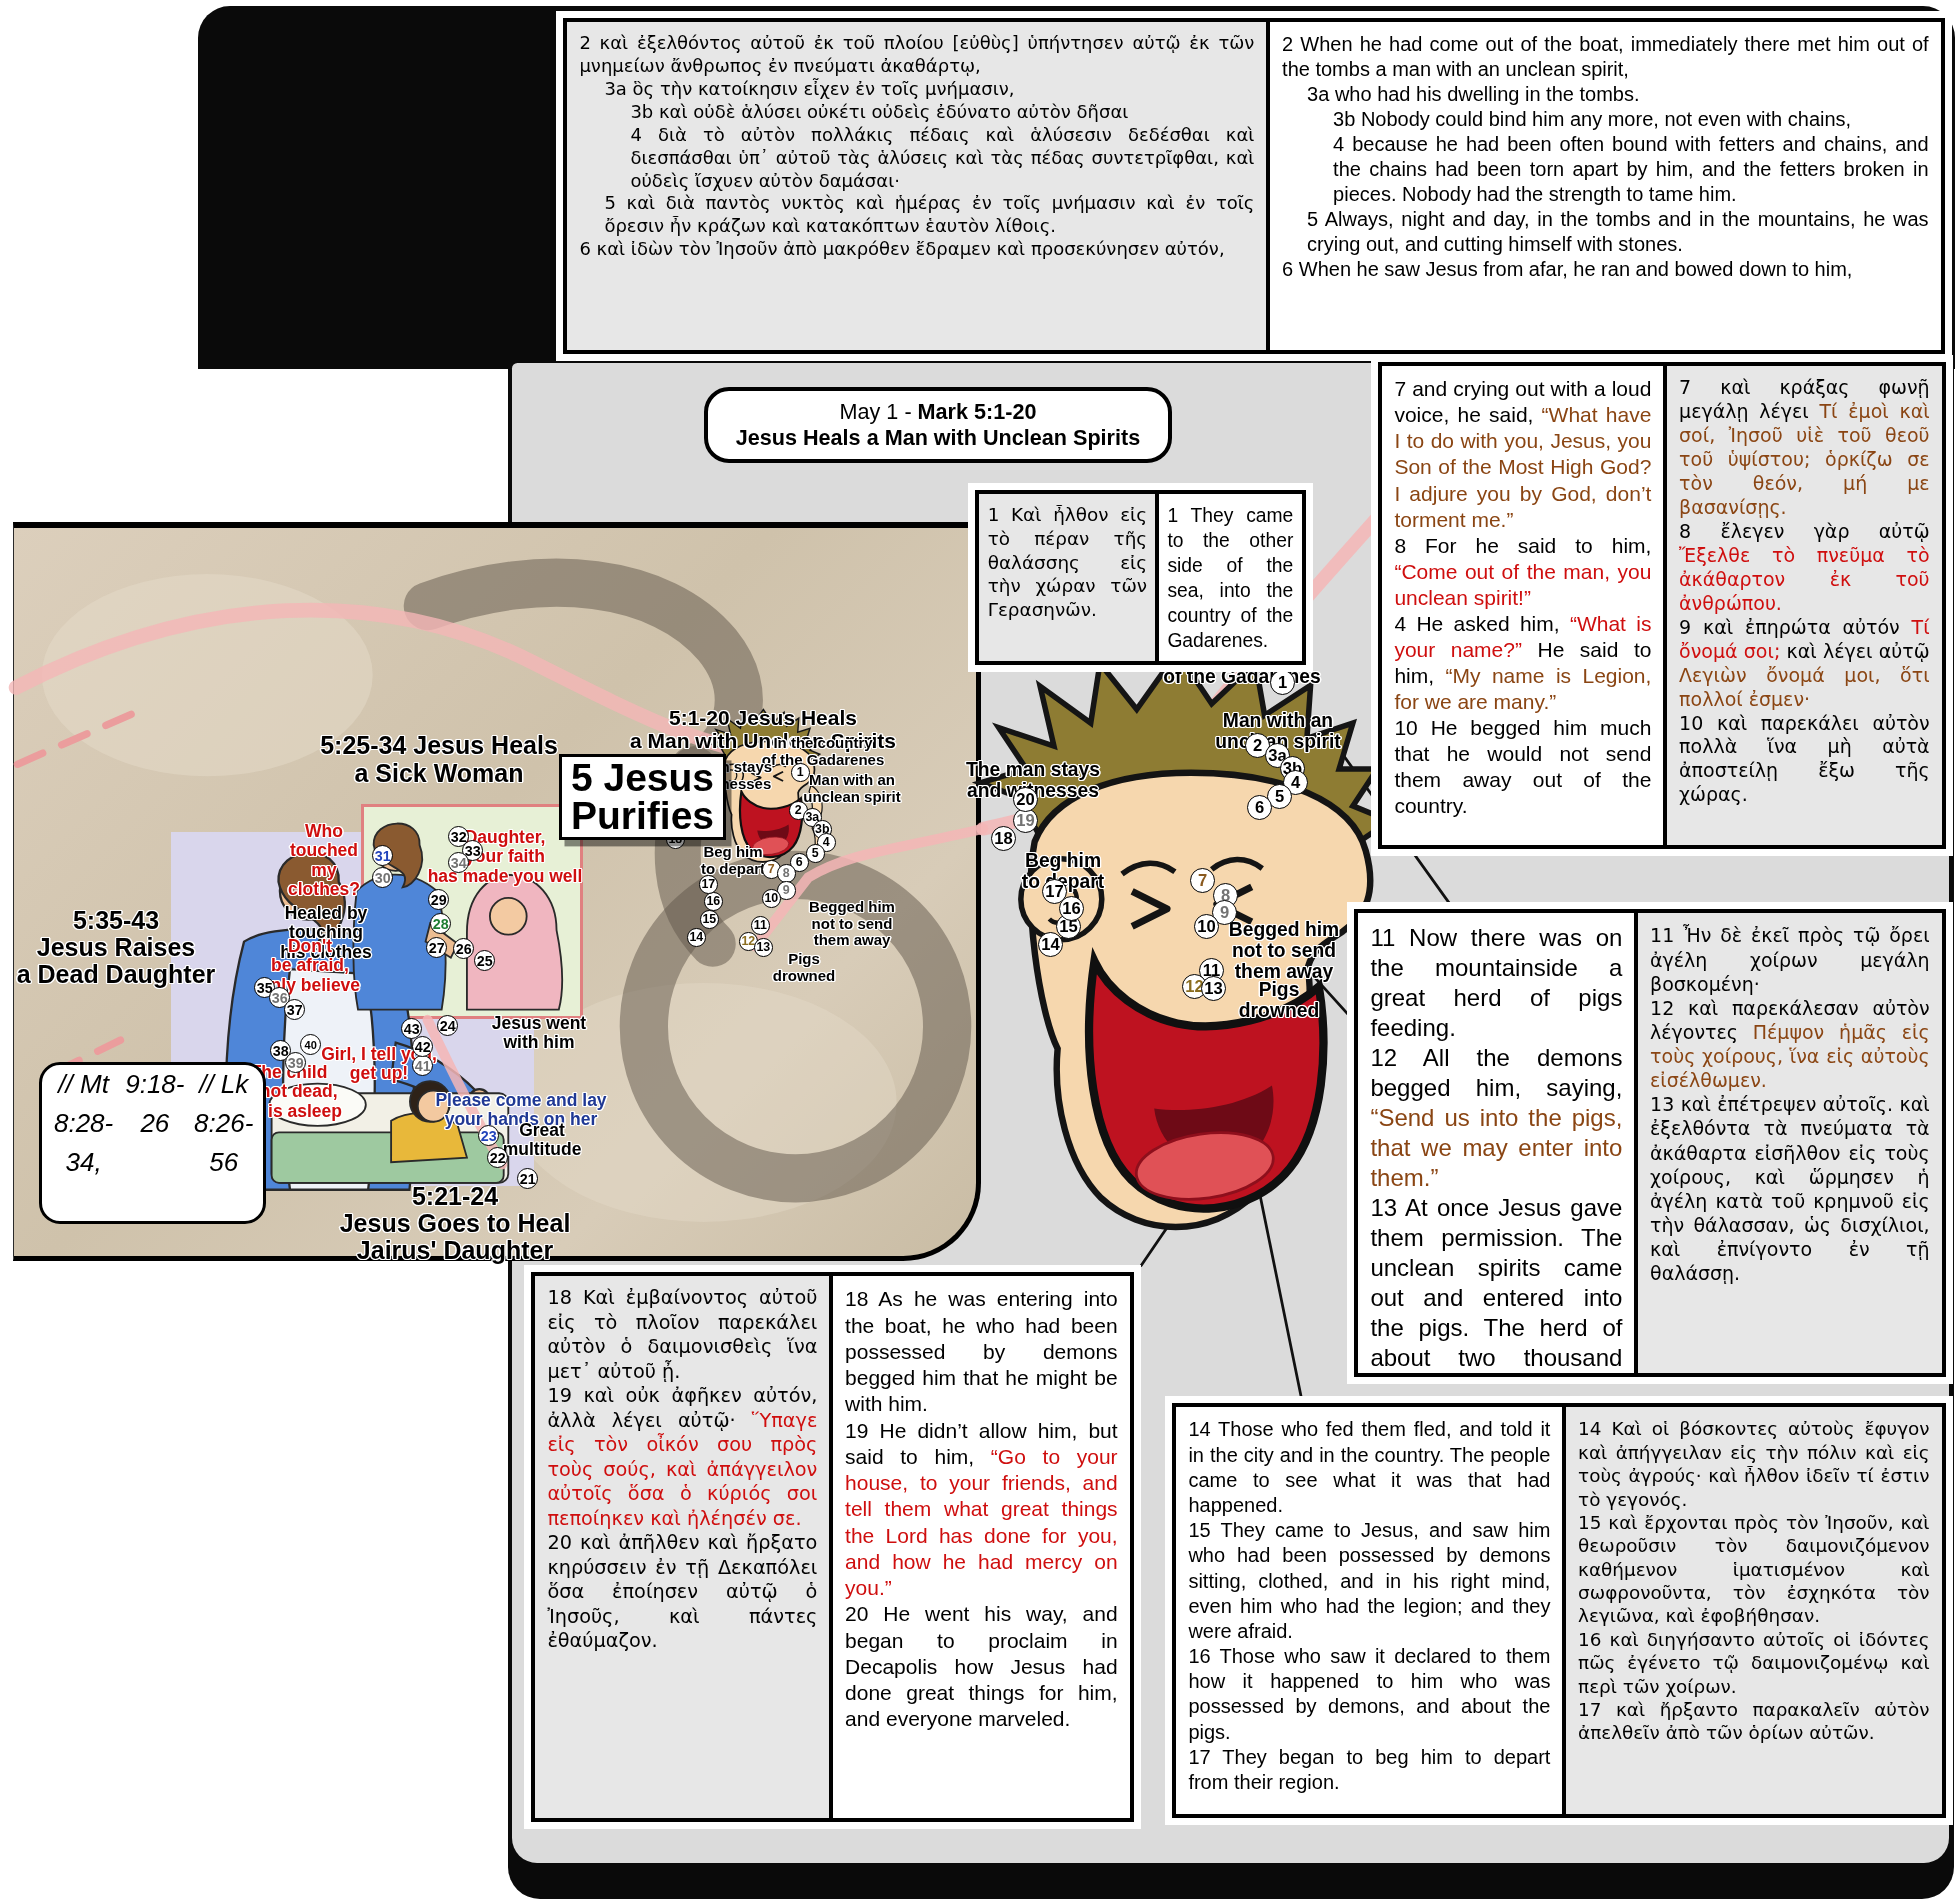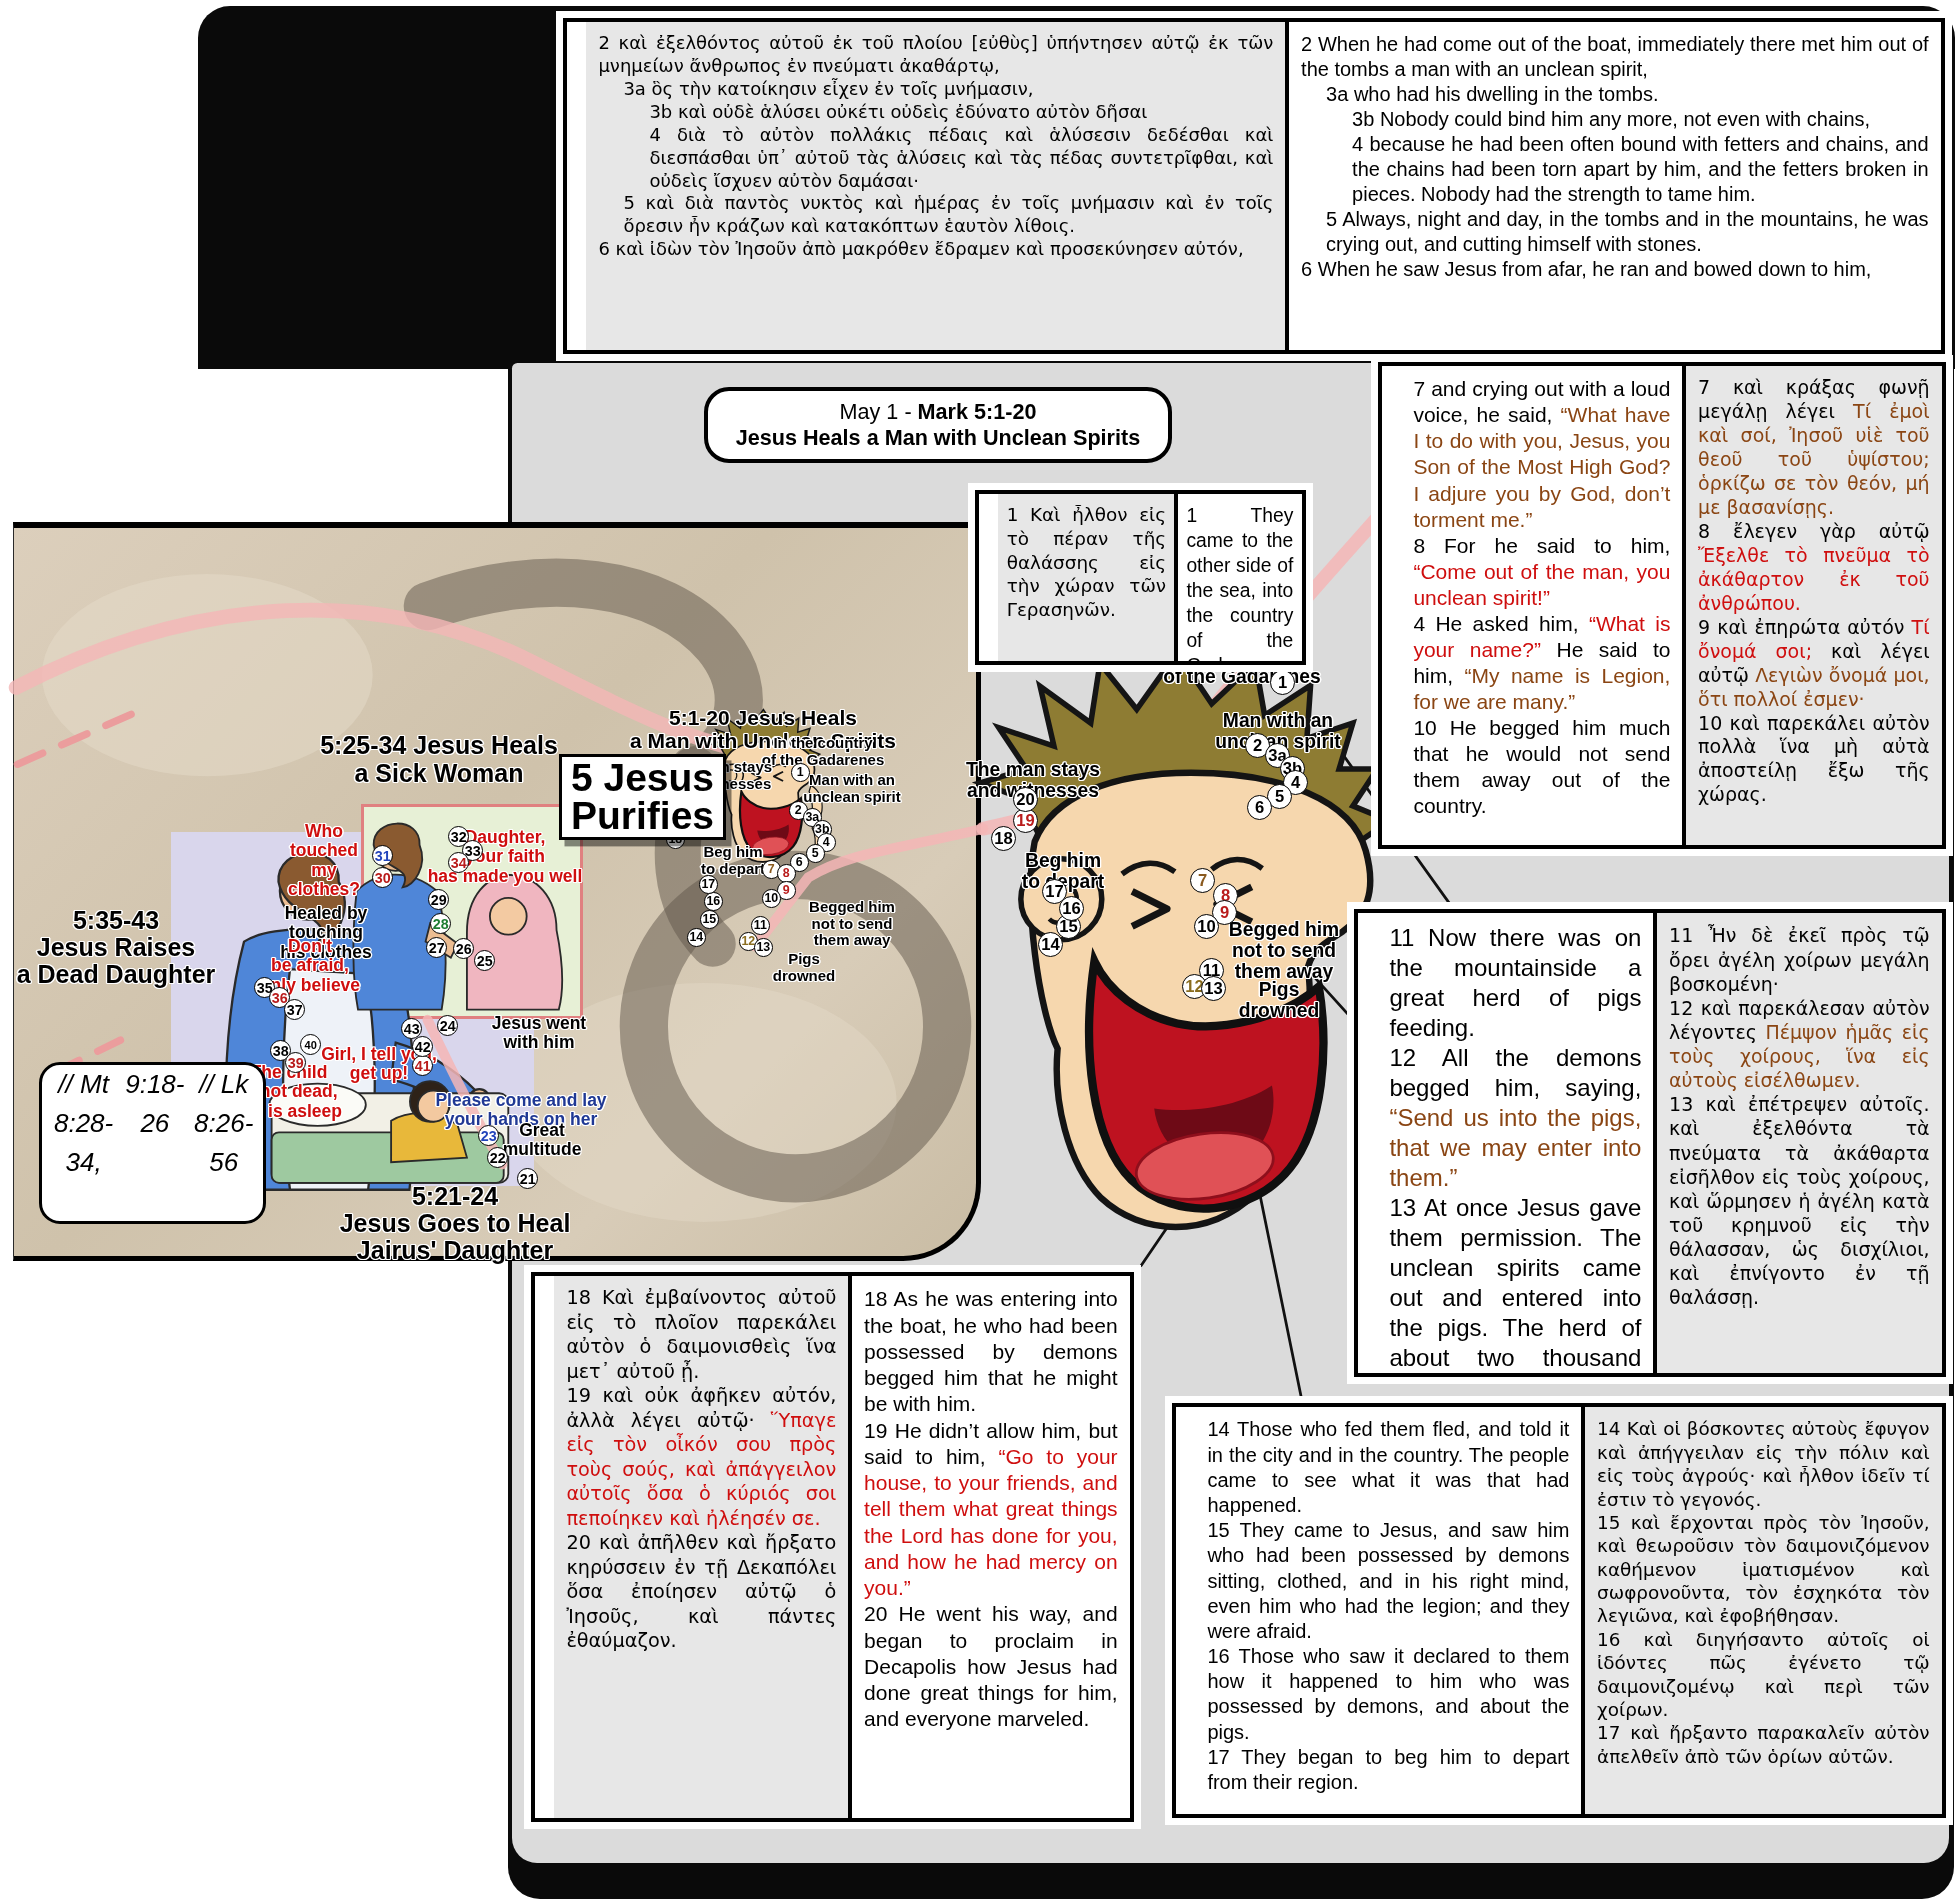--- a/index.html
+++ b/index.html
@@ -5,21 +5,21 @@
   html,body{margin:0;padding:0;background:#fff;}
   body{width:1955px;height:1901px;position:relative;overflow:hidden;
        font-family:"Liberation Sans",sans-serif;color:#000;}
   .abs{position:absolute;}
   
   .canvas-top{left:198px;top:5.5px;width:1757px;height:363px;background:#0a0a0a;border-radius:32px 32px 0 0;}
   .canvas-main{left:508px;top:258px;width:1446px;height:1641px;background:#0a0a0a;border-radius:0 0 32px 32px;}
   .gray-panel{left:512px;top:363px;width:1437px;height:1500px;background:#dbdbdb;border-radius:5.5px 5.5px 25px 25px;}
   
   .vbox{background:#fff;padding:7.4px;z-index:9;}
-  .vbox-inner{border:4.1px solid #000;display:flex;height:100%;box-sizing:border-box;padding-left:19px;}
+  .vbox-inner{border:4.1px solid #000;display:flex;height:100%;box-sizing:border-box;}
   .cell{box-sizing:border-box;padding:10px 12px;overflow:hidden;}
   .cell-gr{background:#e7e7e7;font-family:"DejaVu Sans",sans-serif;}
   .cell-en{background:#ffffff;font-family:"Liberation Sans",sans-serif;}
   .vdiv{width:3.7px;background:#000;flex:0 0 3.7px;}
   .p{margin:0;text-align:justify;}
   .i1{padding-left:25px;}
   .i2{padding-left:51px;}
   .c-k{color:#000;}
   .c-b{color:#8a4513;}
   .c-r{color:#cf0e0e;}
@@ -40,21 +40,21 @@
   .scene-green{left:347px;top:276px;width:216px;height:209px;background:#e7f0d6;border:3.7px solid #e08080;}
   .scene-lav{left:157px;top:304px;width:363px;height:354px;background:#d9d6ec;}
   
   .lbl{position:absolute;font-weight:bold;text-align:center;transform:translateX(-50%);
        white-space:nowrap;z-index:8;font-family:"Liberation Sans",sans-serif;}
   .halo{text-shadow:1.4px 0 0 #fff,-1.4px 0 0 #fff,0 1.4px 0 #fff,0 -1.4px 0 #fff,
         0.9px 0.9px 0 #fff,-0.9px -0.9px 0 #fff,0.9px -0.9px 0 #fff,-0.9px 0.9px 0 #fff;}
   .circ{position:absolute;border:1.8px solid #000;border-radius:50%;background:#fff;
         display:flex;align-items:center;justify-content:center;font-weight:bold;z-index:8;
         font-family:"Liberation Sans",sans-serif;}
-  .circ.c-r{color:#b91c1c;} .circ.c-g{color:#1e7d32;} .circ.c-u{color:#2244bb;}
+  .circ.c-r{color:#737373;} .circ.c-g{color:#1e7d32;} .circ.c-u{color:#2244bb;}
   .circ.c-o{color:#8a6d1f;} .circ.c-b{color:#8a5a1f;}
   .ref-box{left:39px;top:1062px;width:221px;height:156px;background:#fff;border:3.7px solid #000;
            border-radius:21px;z-index:9;display:flex;flex-direction:row;justify-content:center;
            text-align:center;font-style:italic;font-size:26px;line-height:1.5;font-family:"Liberation Sans",sans-serif;}
   svg{display:block;}
 </style>
 </head>
 <body>
 
 <div class="abs canvas-top"></div>

